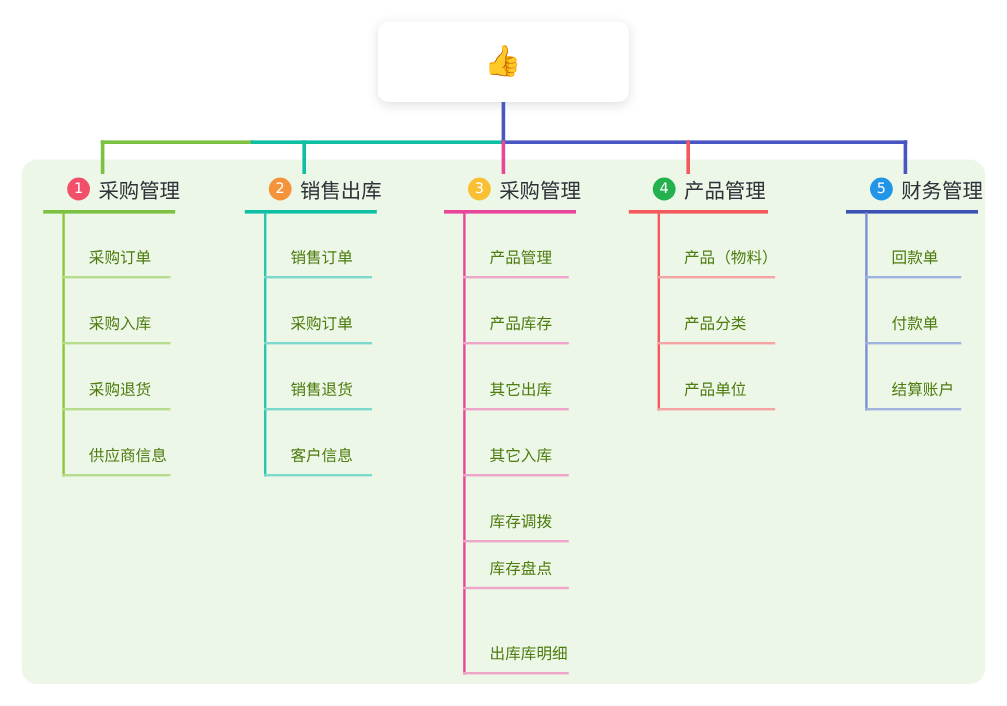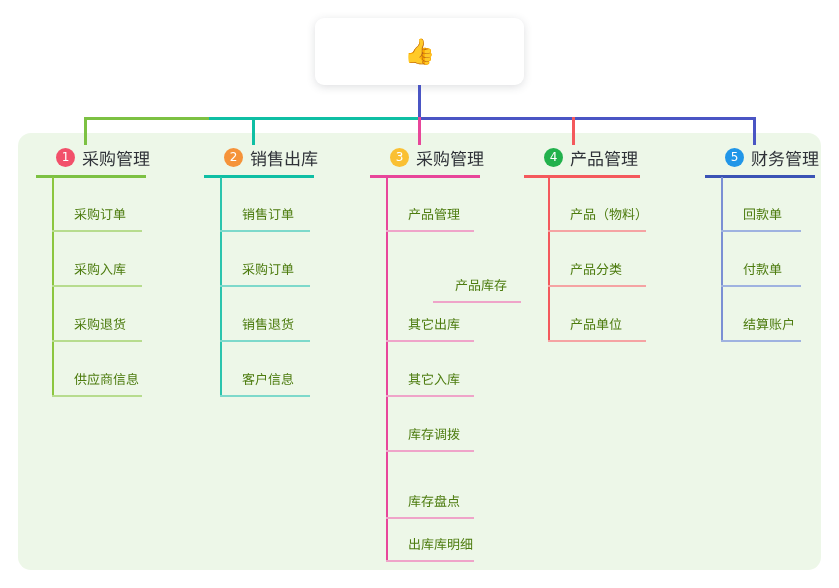--- a/index.html
+++ b/index.html
@@ -231,37 +231,37 @@
           <span class="badge" style="background: rgb(250, 192, 51);">3</span>
           <span class="branch-label">采购管理</span>
         </div>
         <div class="head-rule" style="width: 110px; background: rgb(232, 70, 154);"></div>
       </div>
       <div class="spine" style="left: 386px; height: 385px; background: rgb(232, 70, 154);"></div>
       <div class="leaf" style="left: 386px; top: 177px; width: 88px;">
         <span class="leaf-text">产品管理</span>
         <div class="leaf-rule" style="width: 88px; background: rgb(239, 164, 201);"></div>
       </div>
-      <div class="leaf" style="left: 386px; top: 248px; width: 88px; margin-left: 47px;">
+      <div class="leaf" style="left: 386px; top: 232px; width: 88px;">
         <span class="leaf-text">产品库存</span>
         <div class="leaf-rule" style="width: 88px; background: rgb(239, 164, 201);"></div>
       </div>
       <div class="leaf" style="left: 386px; top: 287px; width: 88px;">
         <span class="leaf-text">其它出库</span>
         <div class="leaf-rule" style="width: 88px; background: rgb(239, 164, 201);"></div>
       </div>
       <div class="leaf" style="left: 386px; top: 342px; width: 88px;">
         <span class="leaf-text">其它入库</span>
         <div class="leaf-rule" style="width: 88px; background: rgb(239, 164, 201);"></div>
       </div>
       <div class="leaf" style="left: 386px; top: 397px; width: 88px; padding-left: 24px;">
         <span class="leaf-text">库存调拨</span>
         <div class="leaf-rule" style="width: 88px; background: rgb(239, 164, 201);"></div>
       </div>
-      <div class="leaf" style="left: 386px; top: 464px; width: 88px; text-align: center;">
+      <div class="leaf" style="left: 386px; top: 436px; width: 88px; text-align: center;">
         <span class="leaf-text">库存盘点</span>
         <div class="leaf-rule" style="width: 88px; background: rgb(239, 164, 201);"></div>
       </div>
       <div class="leaf" style="left: 386px; top: 507px; width: 88px;">
         <span class="leaf-text">出库库明细</span>
         <div class="leaf-rule" style="width: 88px; background: rgb(239, 164, 201);"></div>
       </div>
       <div class="branch" style="left: 524px; top: 144px;">
         <div class="branch-head">
           <span class="badge" style="background: rgb(34, 177, 76);">4</span>

